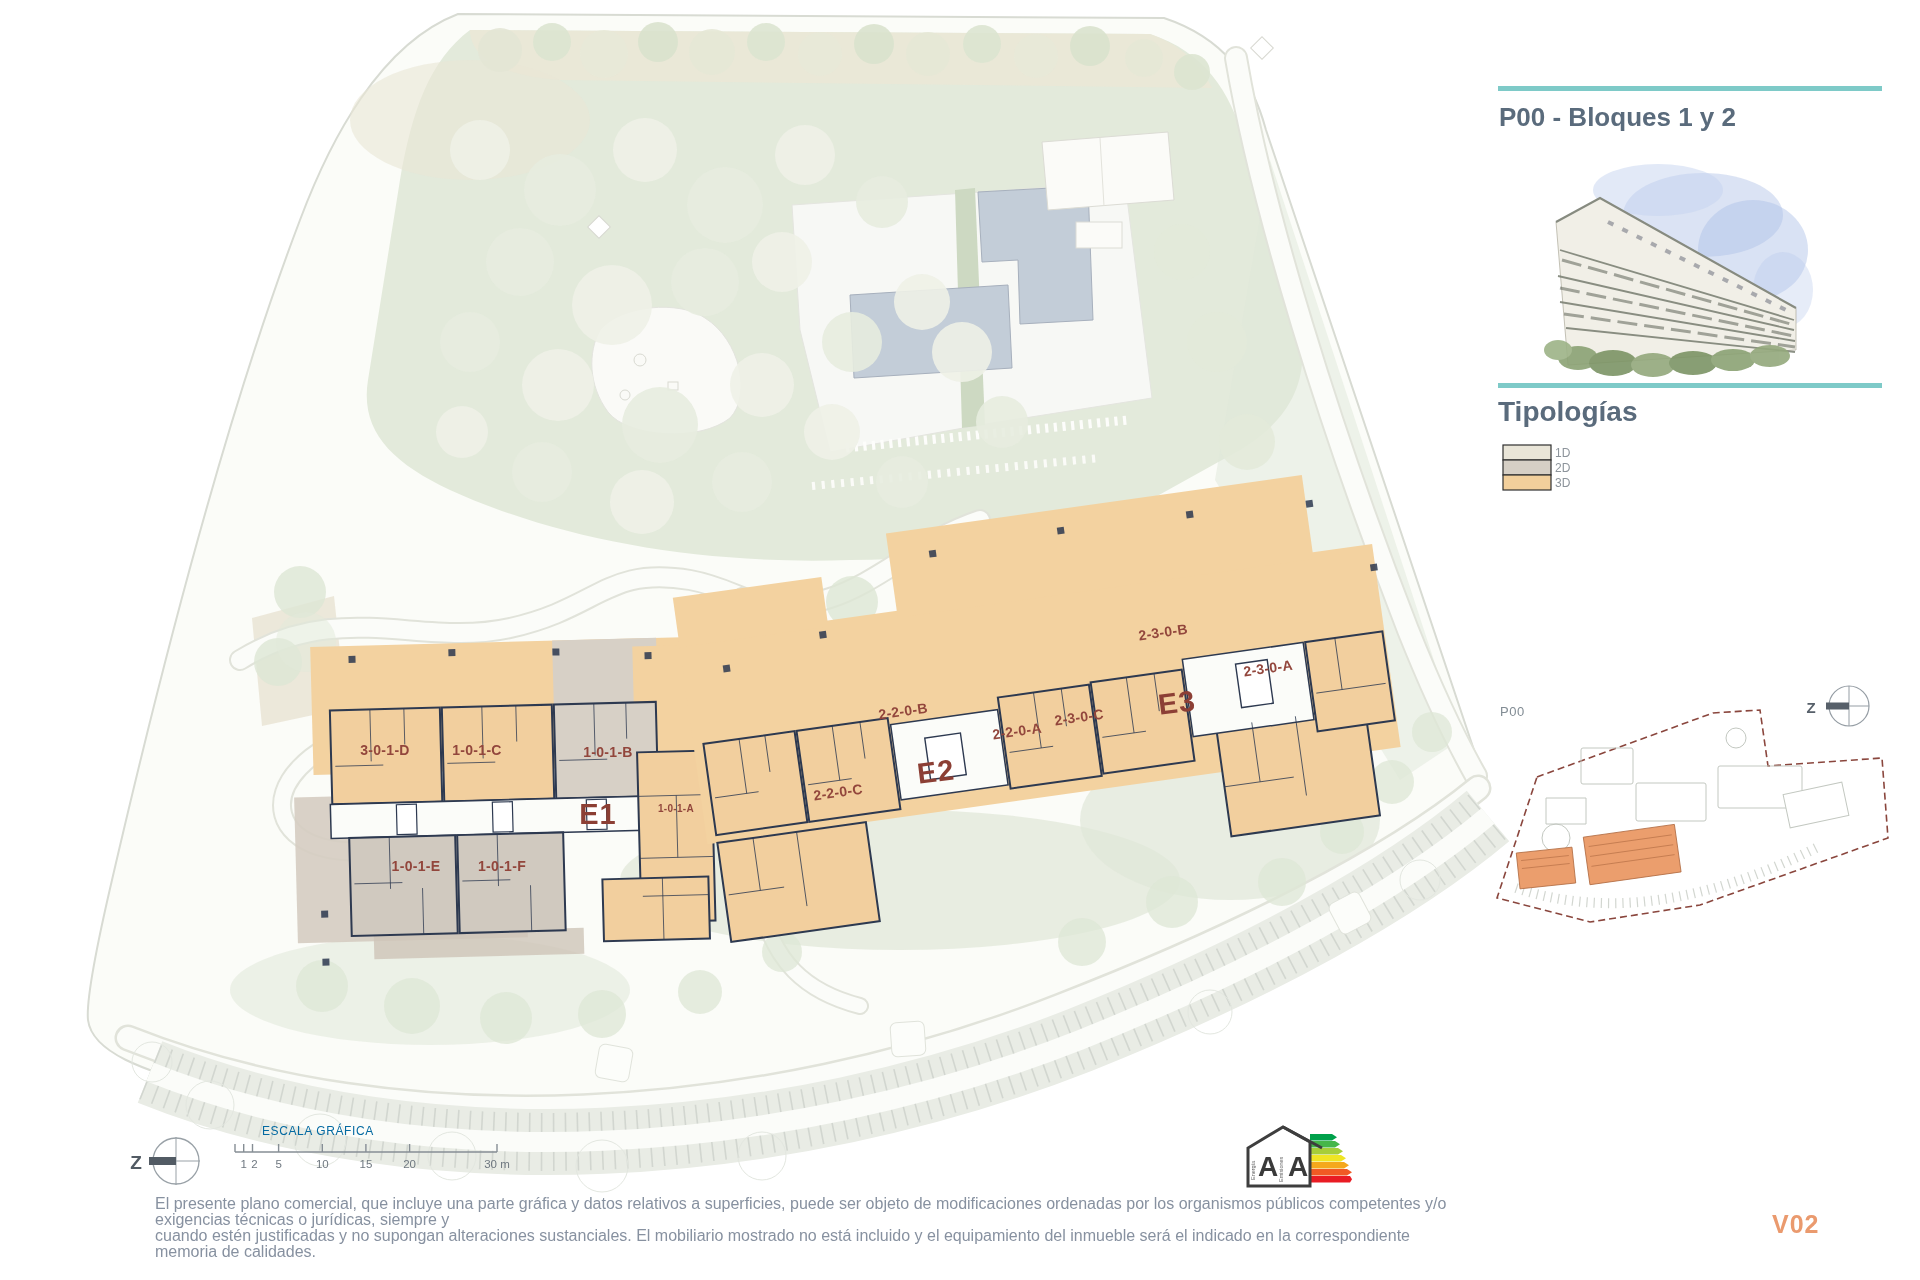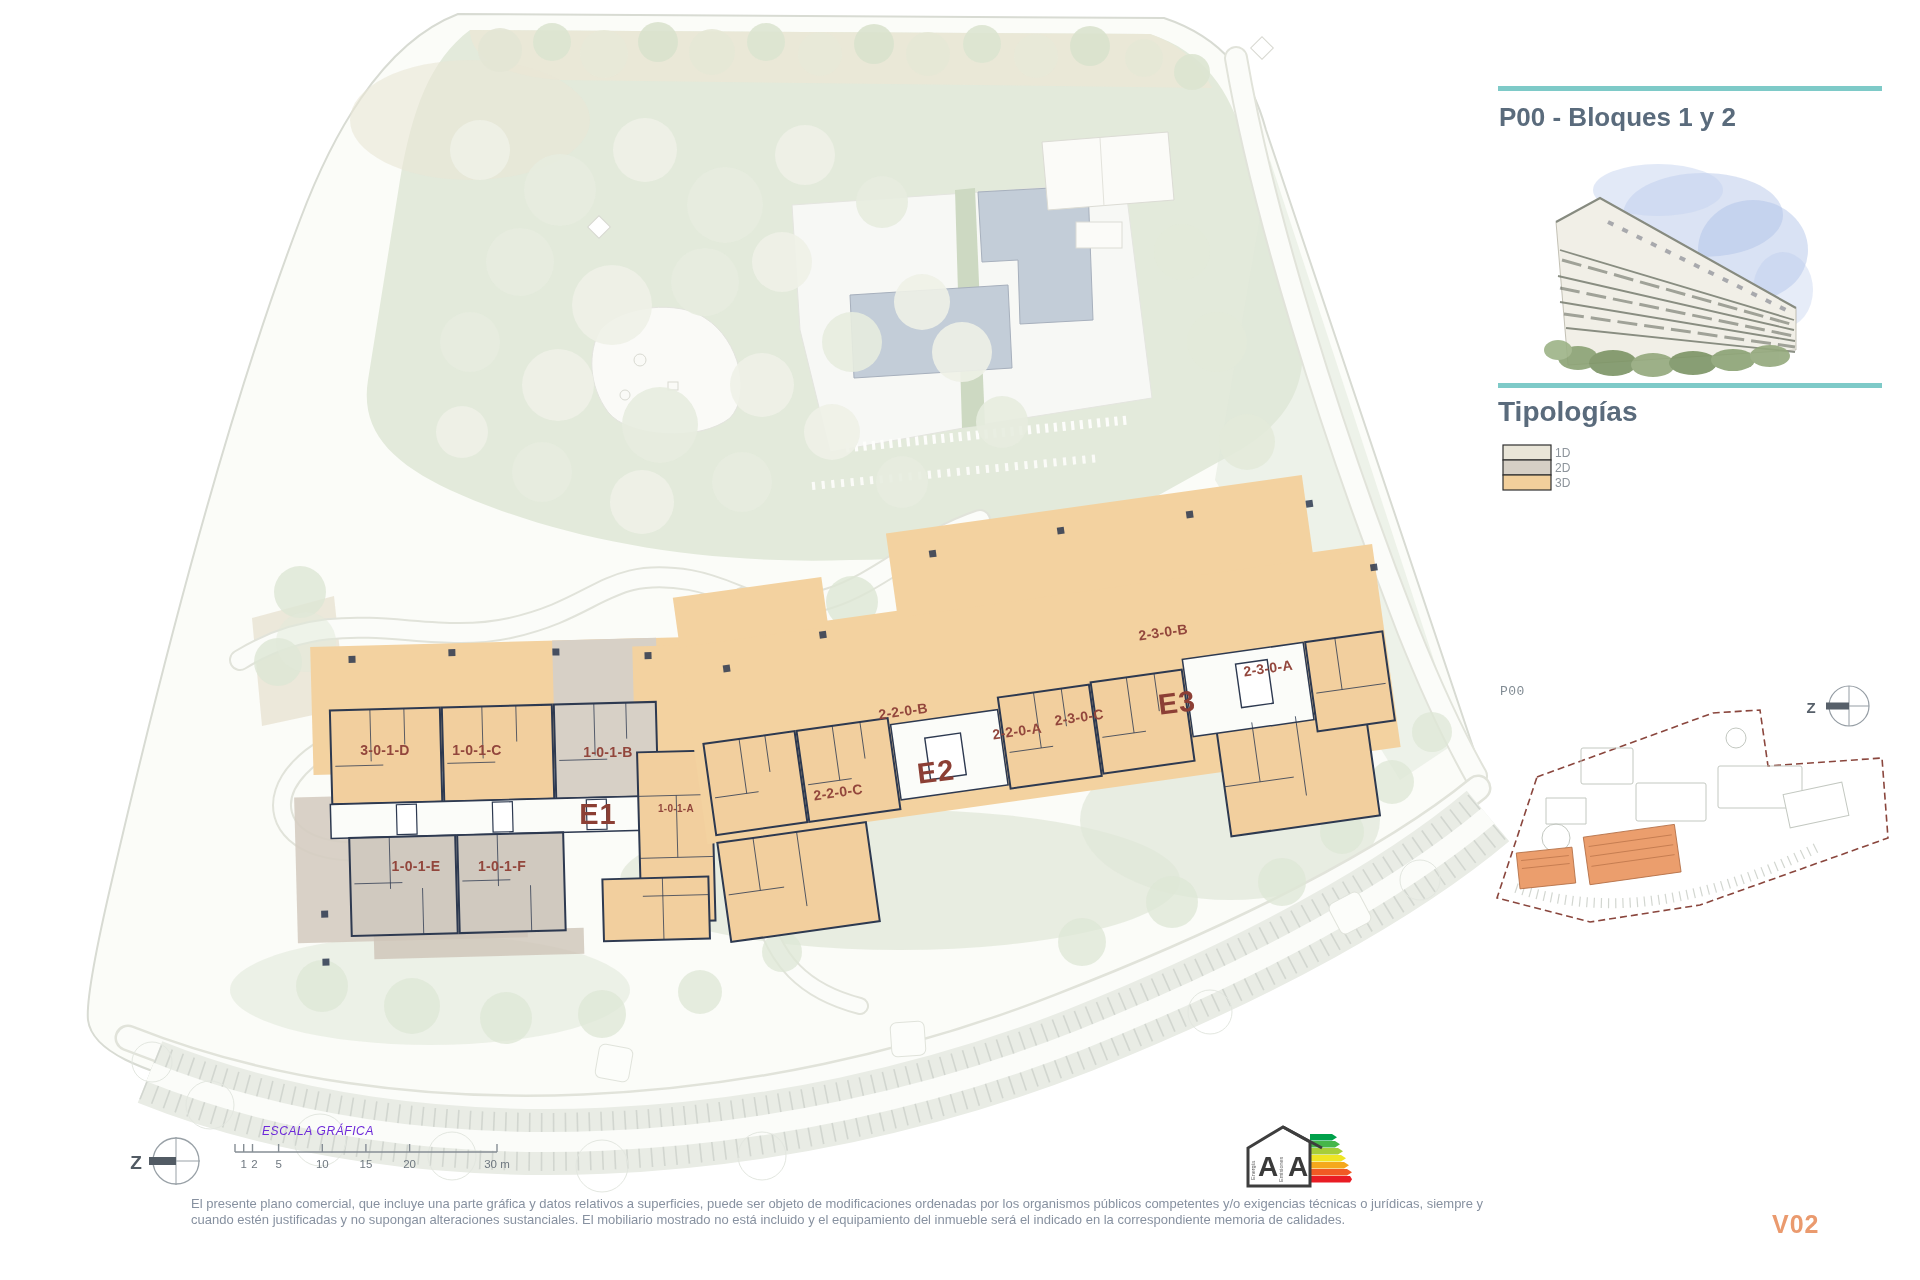--- a/index.html
+++ b/index.html
@@ -18,22 +18,22 @@
   .b-label.rot{transform:translate(-50%,-50%) rotate(-7deg);}
 
   
   .rule{position:absolute;height:5px;background:#7ecac8;}
   .sb-title{position:absolute;font-size:26px;font-weight:bold;color:#5a6b7c;white-space:nowrap;}
   .sb-heading{position:absolute;font-size:28px;font-weight:bold;color:#5a6b7c;white-space:nowrap;}
   .keyplan-label{position:absolute;font-size:13px;color:#828c94;letter-spacing:.5px;}
   .version{position:absolute;font-size:25px;font-weight:bold;color:#ea9a6e;letter-spacing:1px;}
 
   
-  .scale-title{position:absolute;font-size:12px;color:#6d28d9;letter-spacing:.6px;font-style:italic;}
-  .disclaimer{position:absolute;width:1310px;font-size:13px;line-height:16px;color:#8791a0;margin-left:36px;}
+  .scale-title{position:absolute;font-size:12px;color:#0369a1;letter-spacing:.6px;}
+  .disclaimer{position:absolute;width:1310px;font-size:16px;line-height:16px;color:#8791a0;}
   .scale-num{font-size:11.5px;fill:#6f7880;}
   .legend-text{font-size:12px;fill:#8d949b;}
 </style>
 </head>
 <body>
 
 <div class="page">
 
   <svg class="abs" style="left:0;top:0;" width="1920" height="1280" viewBox="0 0 1920 1280">
 
@@ -315,21 +315,21 @@
 
   <svg class="abs" style="left:1502px;top:440px;" width="130" height="60" viewBox="0 0 130 60">
     <rect x="1" y="5" width="48" height="15" stroke="#2f2f2f" stroke-width="1.2" fill="#e9e5d8"></rect>
     <rect x="1" y="20" width="48" height="15" stroke="#2f2f2f" stroke-width="1.2" fill="#d6cfc5"></rect>
     <rect x="1" y="35" width="48" height="15" stroke="#2f2f2f" stroke-width="1.2" fill="#f2cf9b"></rect>
     <text x="53" y="17" class="legend-text">1D</text>
     <text x="53" y="32" class="legend-text">2D</text>
     <text x="53" y="47" class="legend-text">3D</text>
   </svg>
 
-  <div class="keyplan-label" style="left:1500px;top:684px;font-family:Liberation Mono, monospace;">P00</div>
+  <div class="keyplan-label" style="left:1500px;top:704px;">P00</div>
   <svg class="abs" style="left:1486px;top:678px;" width="412" height="262" viewBox="0 0 412 262">
     <g>
       <circle cx="363" cy="28" r="20" fill="none" stroke="#959da4" stroke-width="1.2"></circle>
       <line x1="363" y1="8" x2="363" y2="48" stroke="#959da4" stroke-width="1"></line>
       <line x1="343" y1="28" x2="383" y2="28" stroke="#959da4" stroke-width="1"></line>
       <rect x="340" y="24.5" width="23" height="7" fill="#57606a"></rect>
       <text x="325" y="35" font-size="15" font-weight="bold" fill="#57606a" text-anchor="middle">Z</text>
     </g>
     <polygon points="51,99 227,35 274,32 282,88 396,80 402,160 214,227 104,244 11,220" fill="none" stroke="#8a463d" stroke-width="1.6" stroke-dasharray="7 4"></polygon>
     <path d="M 30,210 C 120,240 220,225 330,170" fill="none" stroke="#cdd2cb" stroke-width="10" stroke-dasharray="1.2 6" opacity="0.9"></path>

